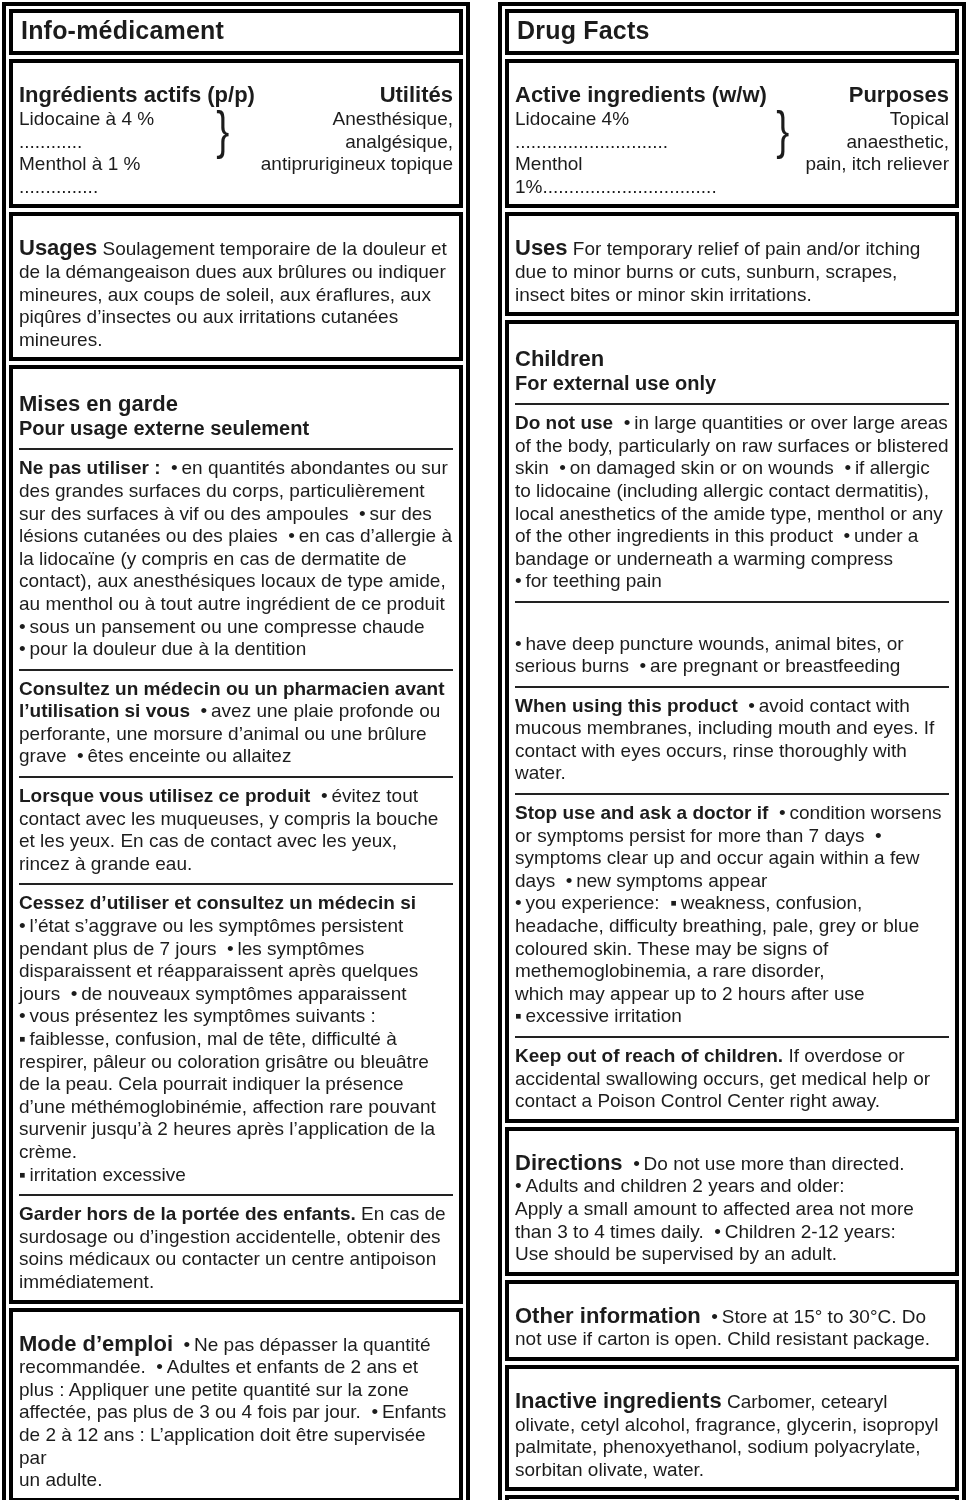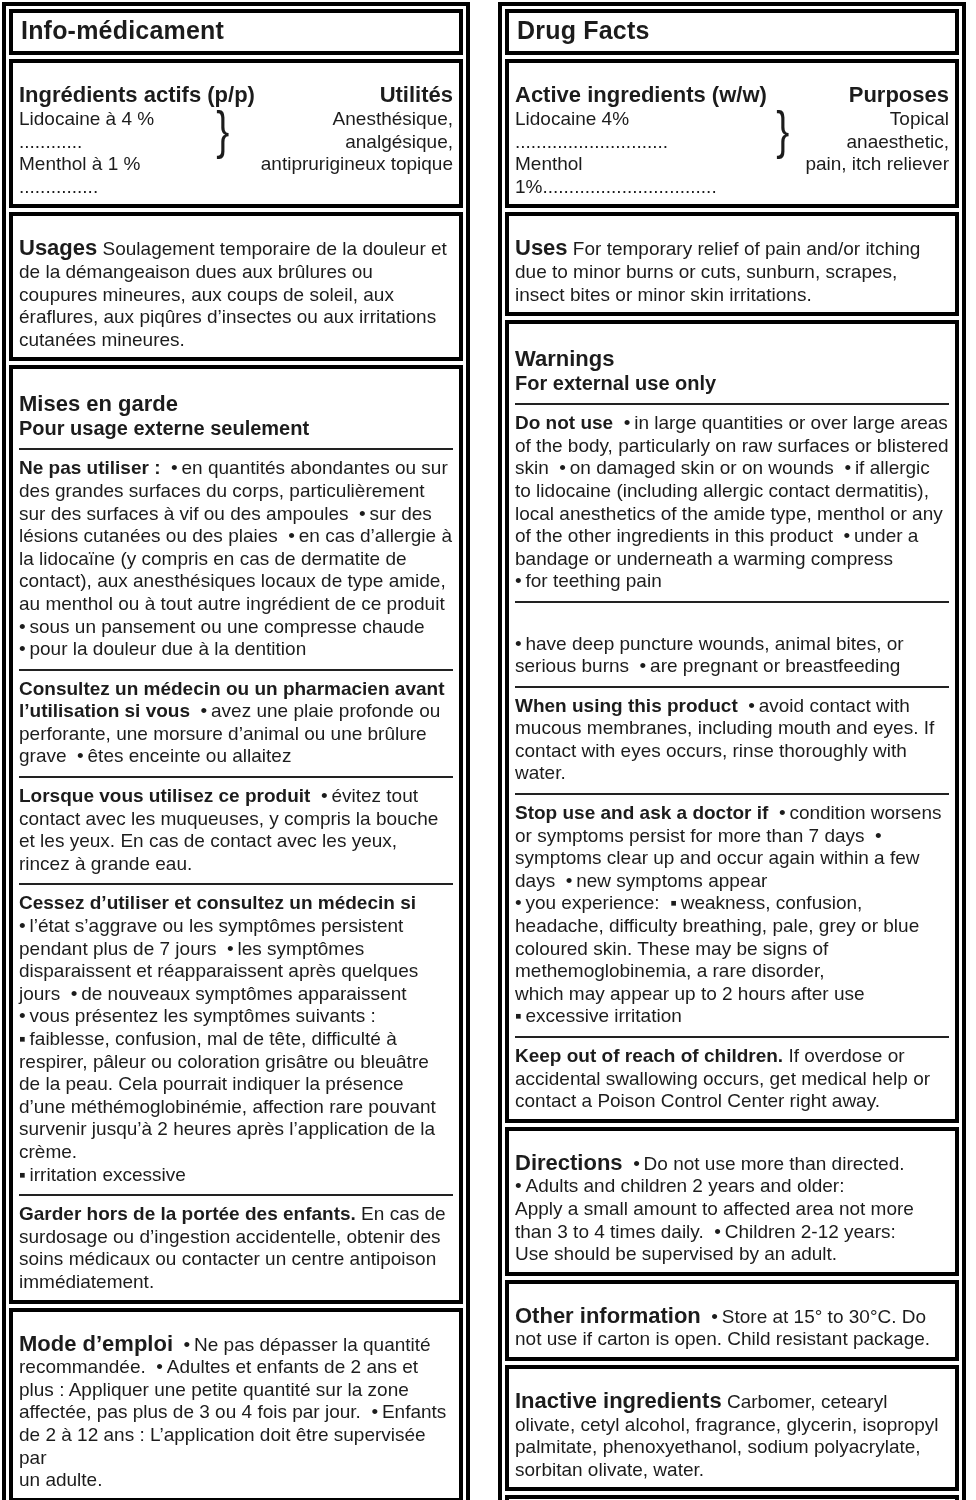--- a/index.html
+++ b/index.html
@@ -74,21 +74,21 @@
         </div>
         <div class="brace">}</div>
         <div class="ai-purp">
           <span>Anesthésique, analgésique,</span>
           <span>antiprurigineux topique</span>
         </div>
       </div>
     </div>
 
     <div class="box">
-      <p class="blk"><b class="h lead">Usages</b><span class="body"> Soulagement temporaire de la douleur et de la démangeaison dues aux brûlures ou coupures mineures, aux coups de soleil, aux éraflures, aux piqûres d’insectes ou aux irritations cutanées mineures.</span></p>
+      <p class="blk"><b class="h lead">Usages</b><span class="body"> Soulagement temporaire de la douleur et de la démangeaison dues aux brûlures ou indiquer mineures, aux coups de soleil, aux éraflures, aux piqûres d’insectes ou aux irritations cutanées mineures.</span></p>
     </div>
 
     <div class="box">
       <div class="wh">Mises en garde</div>
       <div class="ws">Pour usage externe seulement</div>
       <div class="rule"></div>
       <p class="blk"><b class="lead">Ne pas utiliser :</b><span class="body">  • en quantités abondantes ou sur des grandes surfaces du corps, particulièrement sur des surfaces à vif ou des ampoules  • sur des lésions cutanées ou des plaies  • en cas d’allergie à la lidocaïne (y compris en cas de dermatite de contact), aux anesthésiques locaux de type amide, au menthol ou à tout autre ingrédient de ce produit
 • sous un pansement ou une compresse chaude
 • pour la douleur due à la dentition</span></p>
       <div class="rule"></div>
@@ -138,21 +138,21 @@
           <span>pain, itch reliever</span>
         </div>
       </div>
     </div>
 
     <div class="box">
       <p class="blk"><b class="h lead">Uses</b><span class="body"> For temporary relief of pain and/or itching due to minor burns or cuts, sunburn, scrapes, insect bites or minor skin irritations.</span></p>
     </div>
 
     <div class="box">
-      <div class="wh">Warnings</div>
+      <div class="wh">Children</div>
       <div class="ws">For external use only</div>
       <div class="rule"></div>
       <p class="blk"><b class="lead">Do not use</b><span class="body">  • in large quantities or over large areas of the body, particularly on raw surfaces or blistered skin  • on damaged skin or on wounds  • if allergic to lidocaine (including allergic contact dermatitis), local anesthetics of the amide type, menthol or any of the other ingredients in this product  • under a bandage or underneath a warming compress
 • for teething pain</span></p>
       <div class="rule"></div>
       <p class="blk"><span class="body">
 • have deep puncture wounds, animal bites, or serious burns  • are pregnant or breastfeeding</span></p>
       <div class="rule"></div>
       <p class="blk"><b class="lead">When using this product</b><span class="body">  • avoid contact with mucous membranes, including mouth and eyes. If contact with eyes occurs, rinse thoroughly with water.</span></p>
       <div class="rule"></div>

